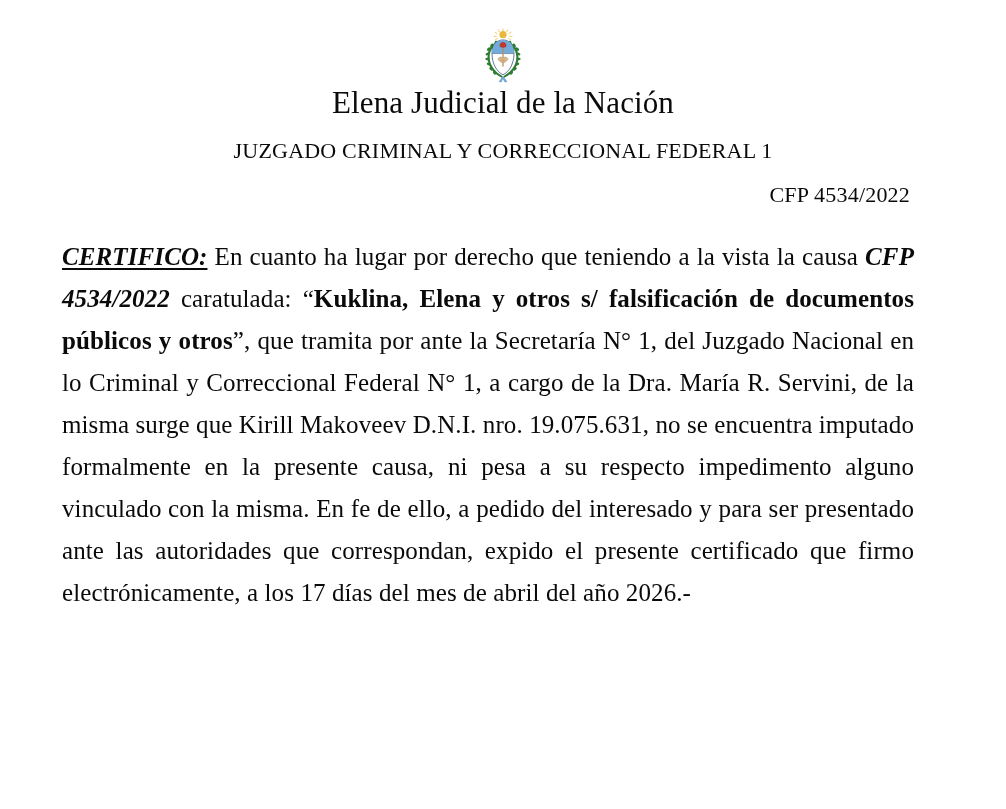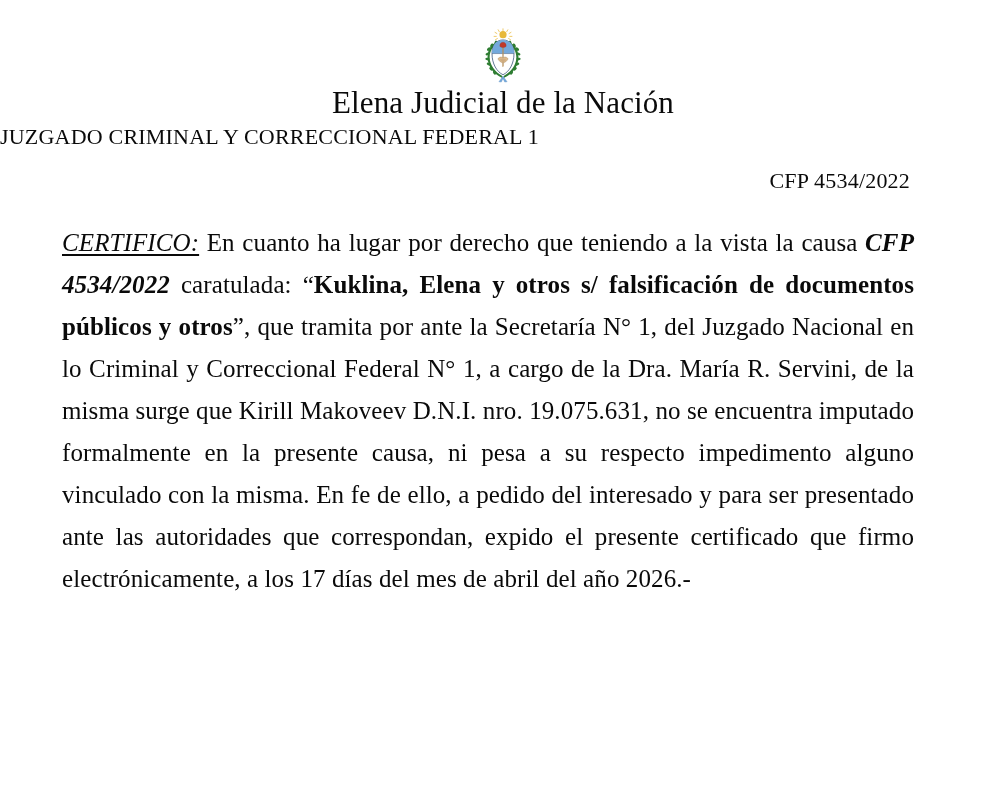--- a/index.html
+++ b/index.html
@@ -41,24 +41,25 @@
   
   .title-main {
     text-align: center;
     font-size: 31px;
     line-height: 38px;
     font-weight: 400;
     letter-spacing: 0.1px;
     margin-top: 10px;
   }
   .title-sub {
-    text-align: left;
+    text-align: center;
     font-size: 22px;
     line-height: 30px;
     font-weight: 400;
+    margin-top: 14px;
     letter-spacing: 0.2px;
   }
   .case-no {
     text-align: right;
     font-size: 22px;
     line-height: 30px;
     margin-top: 14px;
     padding-right: 96px;
     letter-spacing: 0.2px;
   }
@@ -70,21 +71,21 @@
   }
   .para {
     font-size: 25px;
     line-height: 42px;
     text-align: justify;
     text-justify: inter-word;
     margin: 0;
     letter-spacing: 0.1px;
   }
   .para .lead {
-    font-weight: 400;
+    font-weight: 700;
     font-style: italic;
     text-decoration: underline;
     text-underline-offset: 3px;
   }
   .para .bold-italic {
     font-weight: 700;
     font-style: italic;
   }
   .para .bold {
     font-weight: 700;

